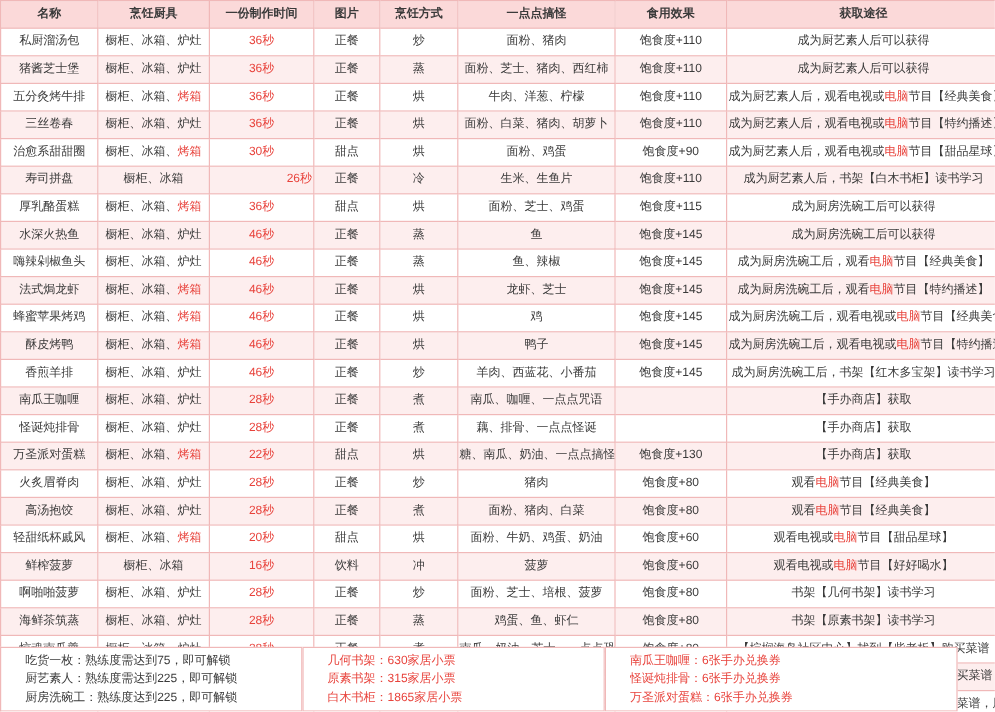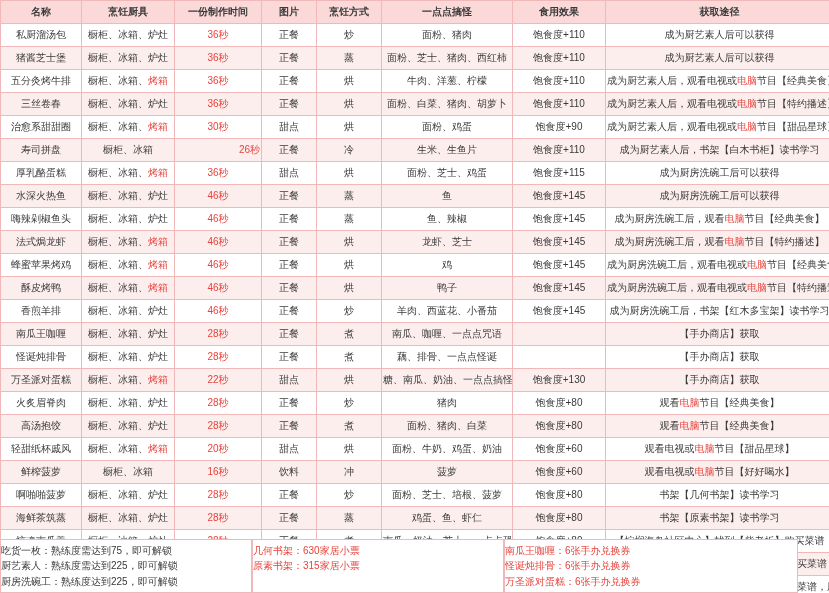--- a/index.html
+++ b/index.html
@@ -44,21 +44,21 @@
   .c-effect{width:90px;}
   .c-source{width:225px;}
   .note-wrap{
     position:absolute;left:0;bottom:0;width:829px;
     display:flex;
     font-size:10px;
   }
   .note-col{
     border:1px solid #f0b8b8;
     box-sizing:border-box;
-    padding:3px 0;
+    padding:3px 20px;
     line-height:1.55;
     background:#ffffff;
   }
   .note-a{width:252px;}
   .note-b{width:252px;color:#e8433c;}
   .note-c{width:294px;}
   .note-line{display:block;white-space:nowrap;overflow:hidden;}
   .note-b .note-line{white-space:nowrap;}
   .note-c .note-line{color:#e8433c;}
 </style>
@@ -336,20 +336,21 @@
 
   <div class="note-wrap">
     <div class="note-col note-a">
       <span class="note-line">吃货一枚：熟练度需达到75，即可解锁</span>
       <span class="note-line">厨艺素人：熟练度需达到225，即可解锁</span>
       <span class="note-line">厨房洗碗工：熟练度达到225，即可解锁</span>
     </div>
     <div class="note-col note-b">
       <span class="note-line">几何书架：630家居小票</span>
       <span class="note-line">原素书架：315家居小票</span>
+      <span class="note-line">白木书柜：1865家居小票</span>
     </div>
     <div class="note-col note-c">
       <span class="note-line">南瓜王咖喱：6张手办兑换券</span>
       <span class="note-line">怪诞炖排骨：6张手办兑换券</span>
       <span class="note-line">万圣派对蛋糕：6张手办兑换券</span>
     </div>
   </div>
 
 </div>
 

